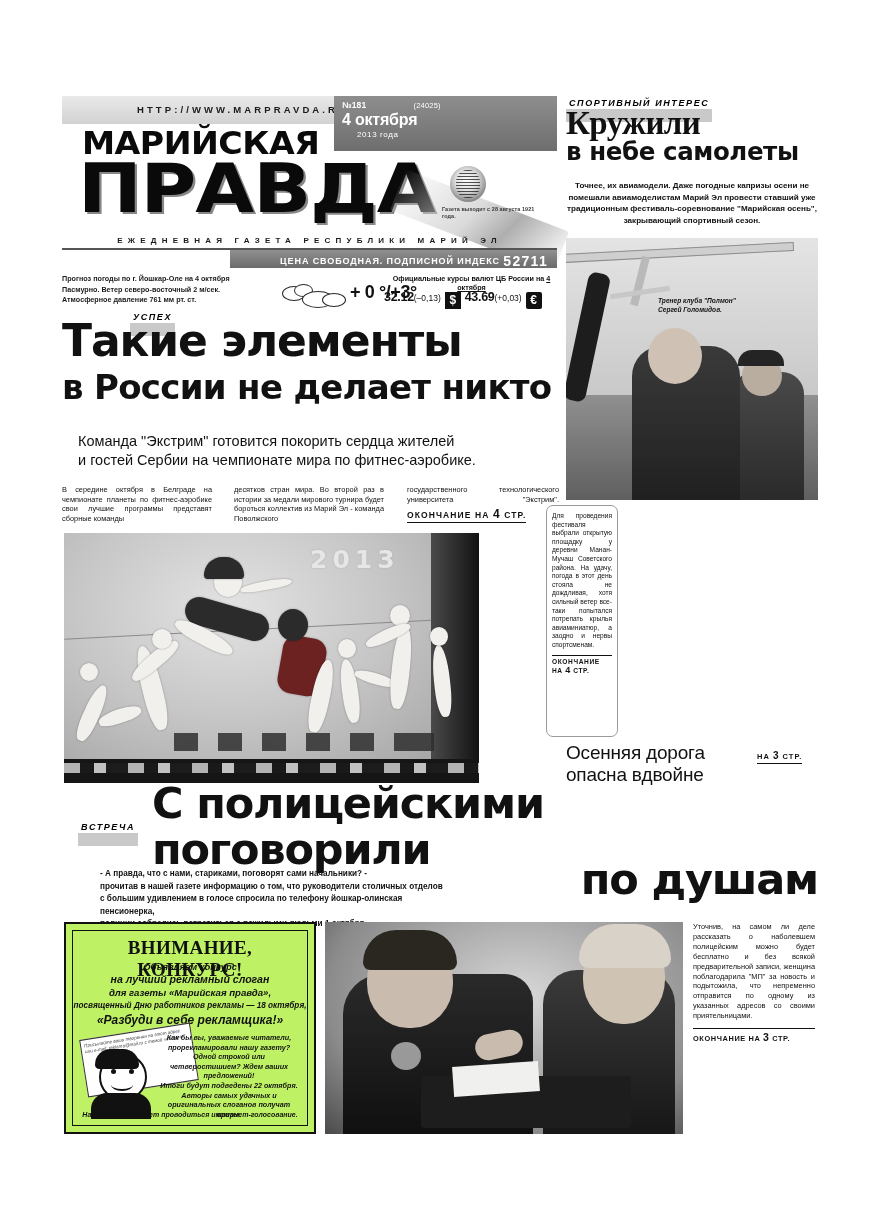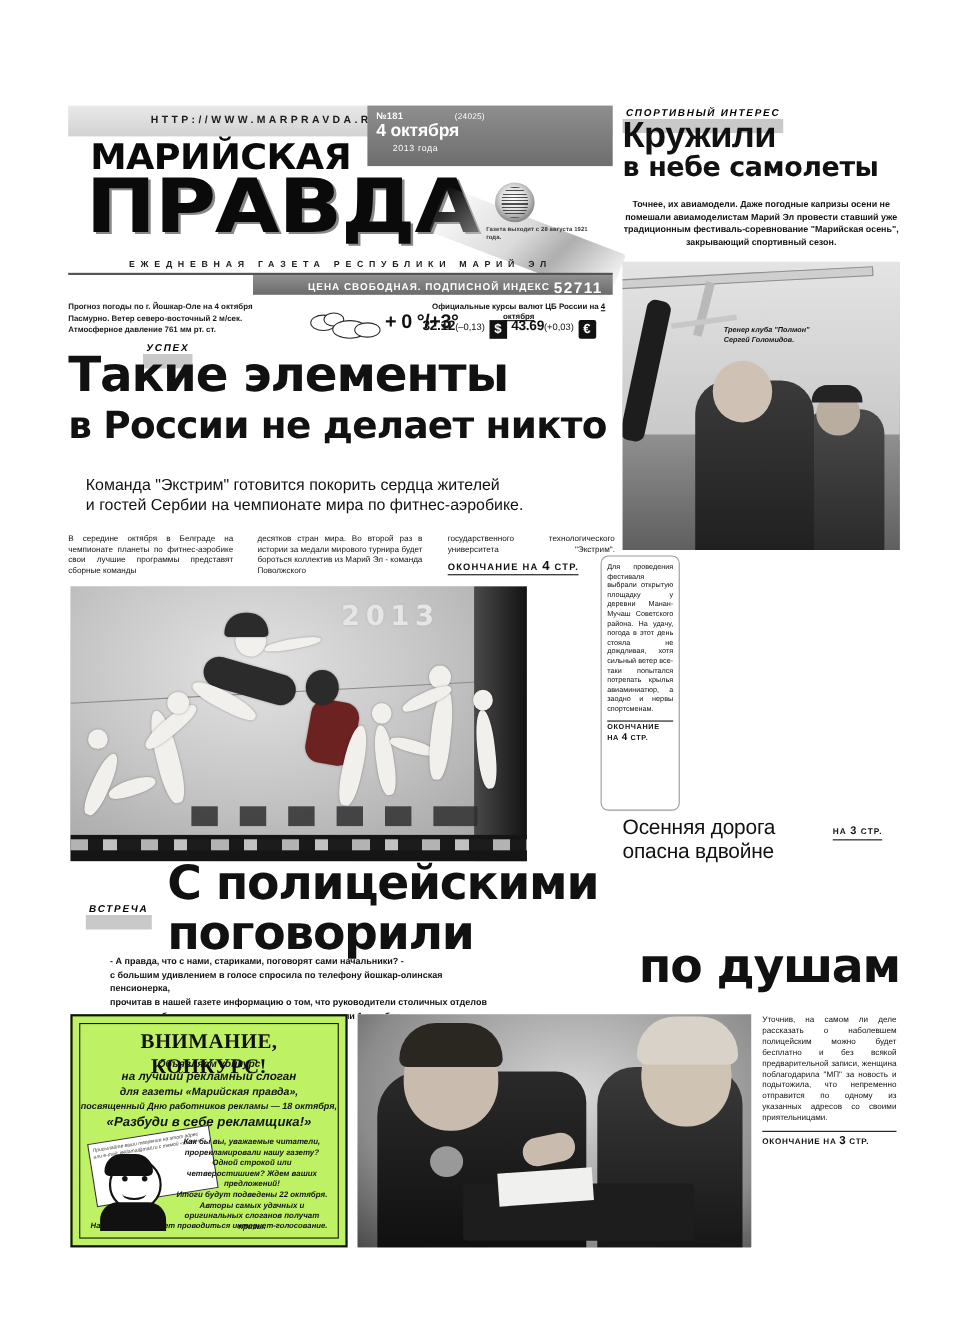--- a/index.html
+++ b/index.html
@@ -176,21 +176,21 @@
     opacity:.85;
   }
   .logostrip{position:absolute;left:110px;bottom:30px;width:250px;height:20px;}
   .logostrip i{position:absolute;top:0;width:24px;height:18px;background:#2f2f2f;opacity:.85;}
 
   
   #kicker-sport{left:566px;top:92px;}
   #sport-h1{
     left:566px;top:106px;width:252px;
     font-size:33px;font-weight:bold;line-height:34px;letter-spacing:-.6px;
-    font-family:Liberation Sans, sans-serif;
+    font-family:Liberation Serif, serif;
   }
   #sport-h2{
     left:566px;top:138px;width:252px;
     font-size:24.5px;font-weight:bold;line-height:28px;letter-spacing:-.4px;
     font-family:"DejaVu Sans", sans-serif;
   }
   #sport-deck{
     left:566px;top:180px;width:252px;
     font-size:8.1px;line-height:11.5px;font-weight:bold;text-align:center;
   }
@@ -481,22 +481,22 @@
   </div>
   <div class="abs" id="teaser-road-page"><span>НА </span><b>3</b><span> СТР.</span></div>
 
   <div class="abs" id="kicker-vstrecha">
     <span class="kicker">ВСТРЕЧА</span>
   </div>
   <div class="abs" id="big-h1">С полицейскими поговорили</div>
   <div class="abs" id="big-h2">по душам</div>
   <div class="abs" id="big-deck">
     <span class="q">- А правда, что с нами, стариками, поговорят сами начальники? -</span>
+    <span class="q">прочитав в нашей газете информацию о том, что руководители столичных отделов</span>
     <span class="q">с большим удивлением в голосе спросила по телефону йошкар-олинская пенсионерка,</span>
-    <span class="q">прочитав в нашей газете информацию о том, что руководители столичных отделов</span>
     <span class="q">полиции собрались встретиться с пожилыми людьми 1 октября.</span>
   </div>
 
   <div class="abs" id="ad-box">
     <div id="ad-inner">
       <div id="ad-title">ВНИМАНИЕ, КОНКУРС!</div>
       <div class="ad-l" id="ad-l1">Объявляем конкурс</div>
       <div class="ad-l" id="ad-l2">на лучший рекламный слоган</div>
       <div class="ad-l" id="ad-l3">для газеты «Марийская правда»,</div>
       <div class="ad-l" id="ad-l4">посвященный Дню работников рекламы — 18 октября,</div>

